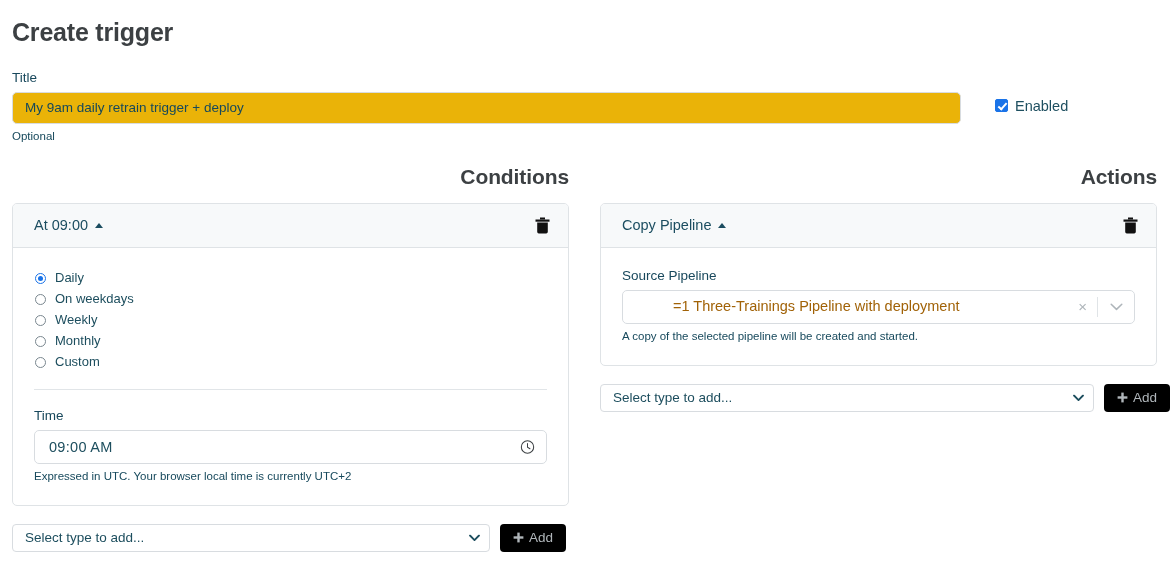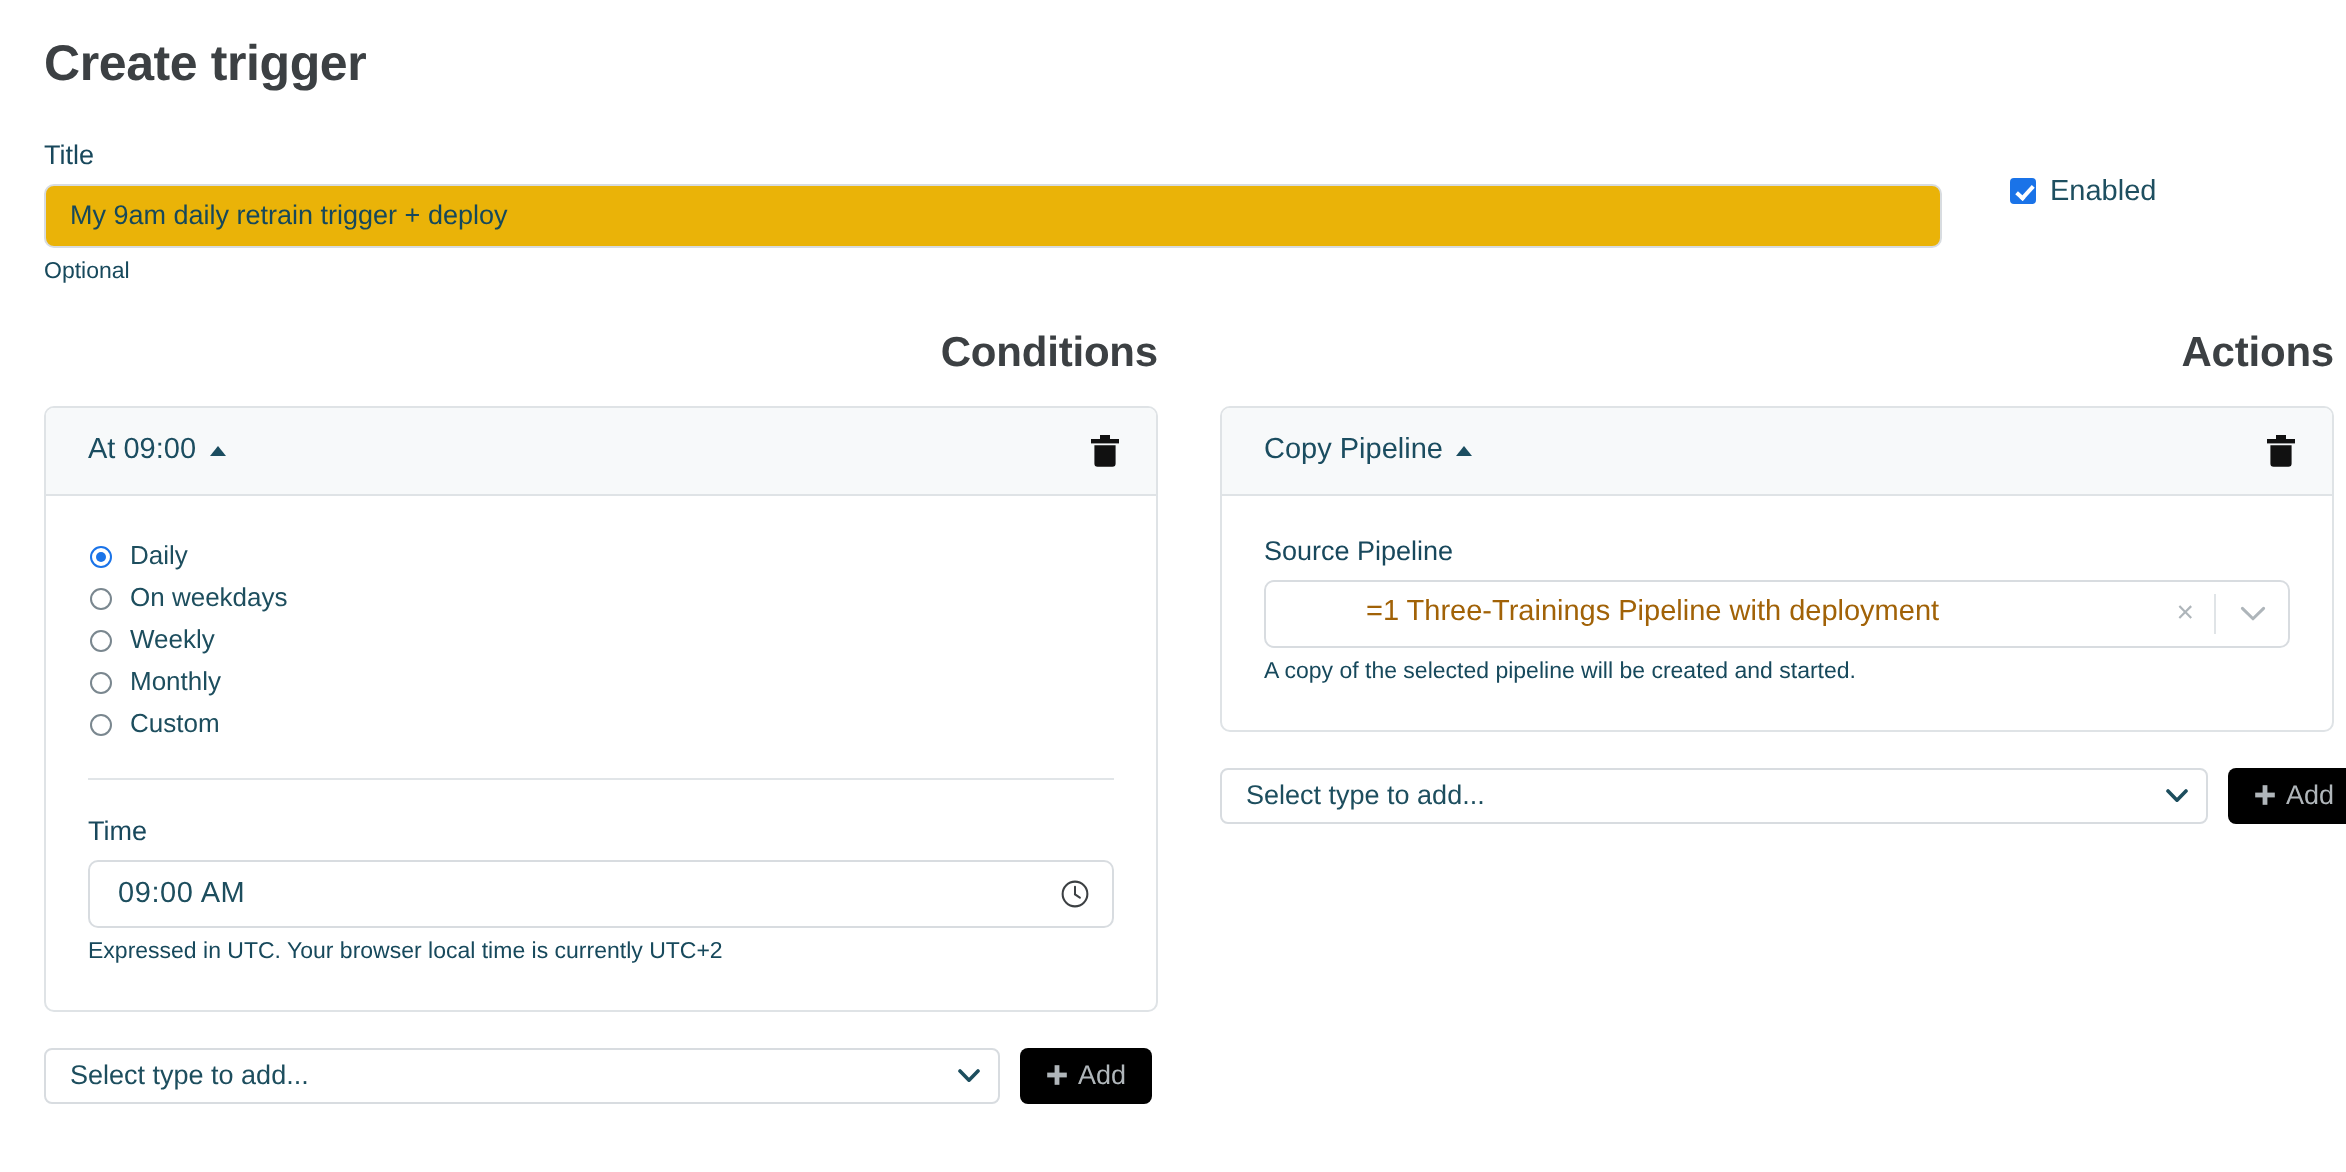--- a/index.html
+++ b/index.html
@@ -9,21 +9,21 @@
     width: 1173px; height: 586px;
     background: #ffffff;
     font-family: "Liberation Sans", sans-serif;
     -webkit-font-smoothing: antialiased;
   }
   .page {
     position: relative;
     width: 1173px;
     height: 586px;
     overflow: hidden;
-    padding: 0 22px;
+    padding: 0 12px;
   }
 
   
   .page-title {
     font-size: 25px;
     font-weight: bold;
     color: #3c4043;
     letter-spacing: -0.2px;
     margin: 19px 0 0 0;
     line-height: 1.1;
@@ -60,21 +60,21 @@
     outline: none;
   }
   .help-text {
     font-size: 11.5px;
     color: #17495c;
     margin-top: 5px;
     line-height: 14px;
   }
   .enabled-box {
     margin-left: 34px;
-    margin-top: 18px;
+    margin-top: 28px;
     display: flex;
     align-items: center;
     gap: 7px;
     white-space: nowrap;
   }
   .cbx {
     appearance: none;
     -webkit-appearance: none;
     width: 13px; height: 13px;
     border-radius: 2px;

